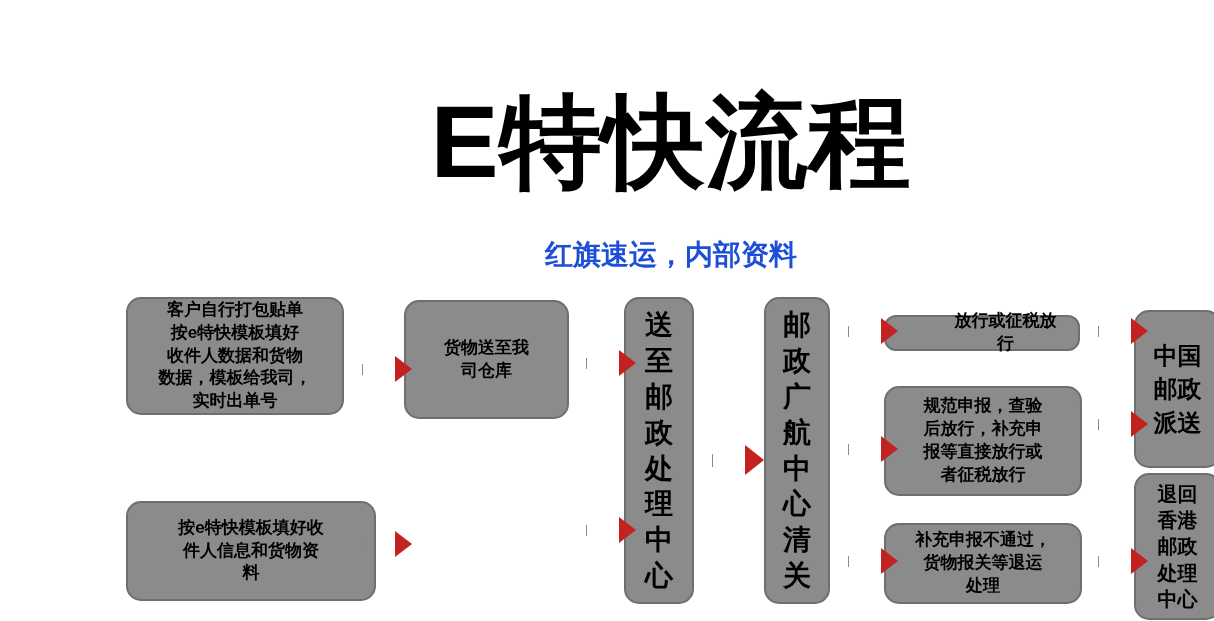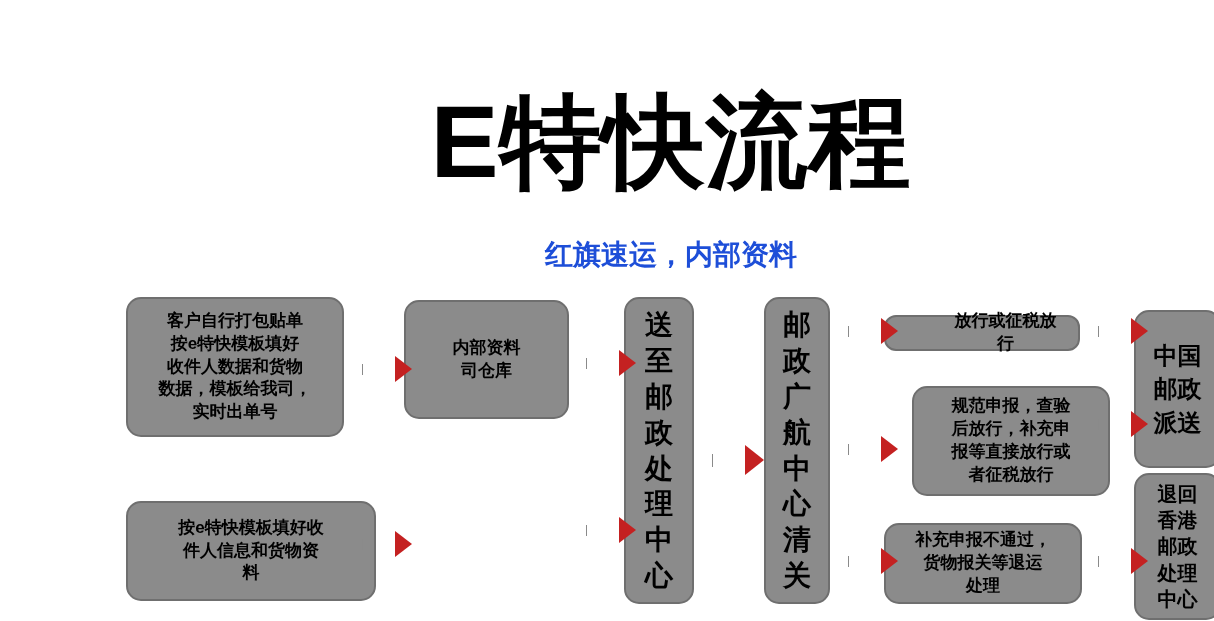--- a/index.html
+++ b/index.html
@@ -70,36 +70,36 @@
   }
 </style>
 </head>
 <body>
 
 <div class="canvas">
 
   <div class="title">E特快流程</div>
   <div class="subtitle">红旗速运，内部资料</div>
 
-  <div class="node" style="left:62px; top:233px; width:218px; height:140px;">
+  <div class="node" style="left:62px; top:233px; width:218px; height:118px;">
     <span class="node-text">客户自行打包贴单
 按e特快模板填好
 收件人数据和货物
 数据，模板给我司，
 实时出单号</span>
   </div>
 
   <div class="node" style="left:62px; top:437px; width:250px; height:100px;">
     <span class="node-text">按e特快模板填好收
 件人信息和货物资
 料</span>
   </div>
 
   <div class="node" style="left:340px; top:236px; width:165px; height:119px;">
-    <span class="node-text">内部资料
+    <span class="node-text">货物送至我
 司仓库</span>
   </div>
 
 
   <div class="node vertical" style="left:560px; top:233px; width:70px; height:307px;">
     <span class="node-text">送
 至
 邮
 政
 处
@@ -116,21 +116,21 @@
 中
 心
 清
 关</span>
   </div>
 
   <div class="node slim" style="left:820px; top:251px; width:196px; height:36px;">
     <span class="node-text">放行或征税放行</span>
   </div>
 
-  <div class="node" style="left:848px; top:322px; width:198px; height:110px;align-items:center;">
+  <div class="node" style="left:820px; top:322px; width:198px; height:110px;align-items:center;">
     <span class="node-text">规范申报，查验
 后放行，补充申
 报等直接放行或
 者征税放行</span>
   </div>
 
   <div class="node" style="left:820px; top:459px; width:198px; height:81px;">
     <span class="node-text">补充申报不通过，
 货物报关等退运
 处理</span>

